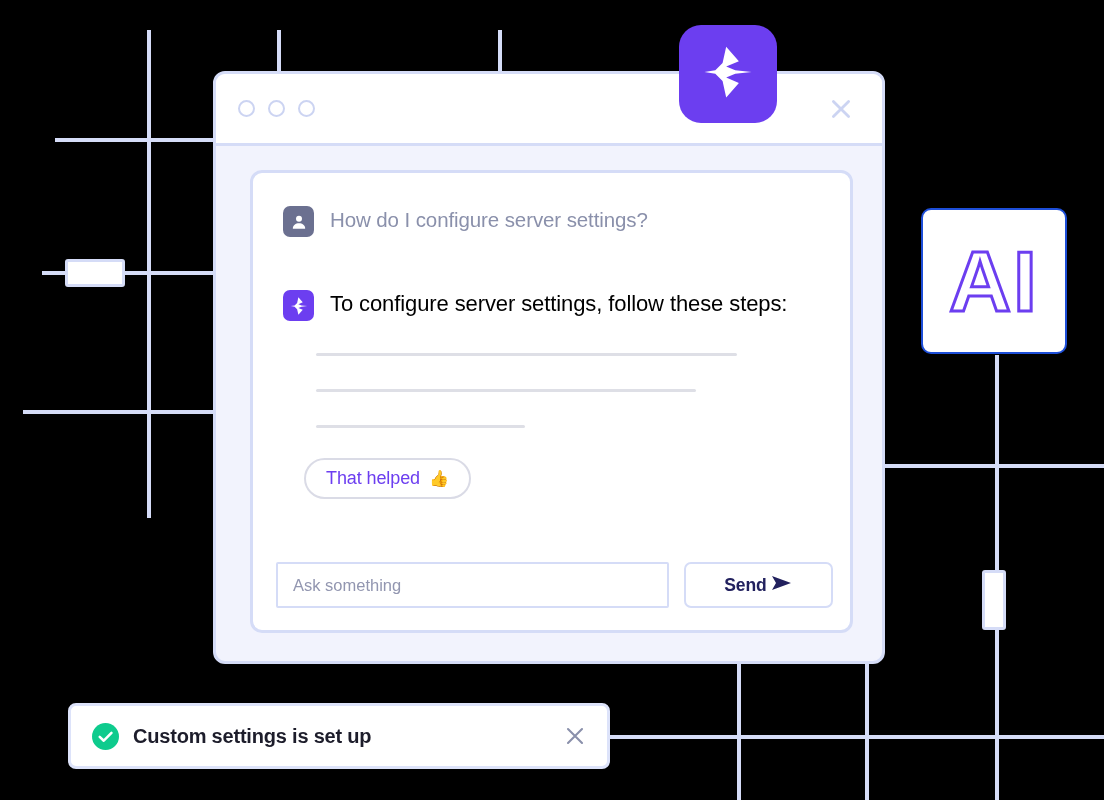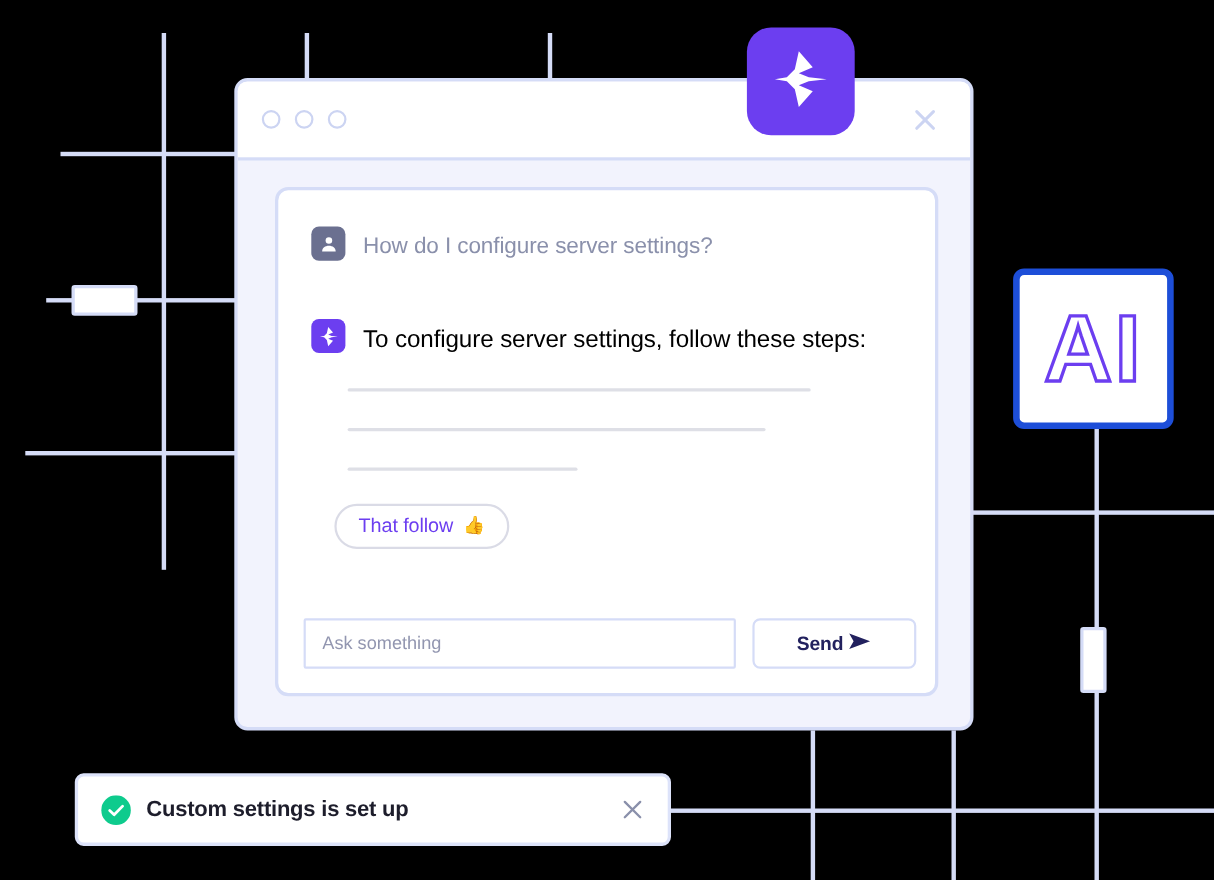--- a/index.html
+++ b/index.html
@@ -35,26 +35,25 @@
   }
 
   
   #ai-badge {
     position: absolute;
     left: 921px;
     top: 208px;
     width: 146px;
     height: 146px;
     background: #ffffff;
-    border: 6px solid #1d4ed8;
+    border: 2px solid #1d4ed8;
     border-radius: 10px;
     display: flex;
     align-items: center;
     justify-content: center;
-    margin-top: 36px;
   }
   #ai-badge .ai-text {
     font-family: "Liberation Sans", sans-serif;
     font-size: 86px;
     font-weight: 700;
     letter-spacing: 2px;
     color: transparent;
     -webkit-text-stroke: 3px #6c3ef0;
     line-height: 1;
   }
@@ -125,21 +124,21 @@
     width: 603px;
     height: 463px;
     background: #ffffff;
     border: 3px solid #d5dcf7;
     border-radius: 12px;
     padding: 28px 30px;
   }
 
   .msg {
     display: flex;
-    align-items: flex-end;
+    align-items: center;
     gap: 16px;
   }
   .msg-user { margin-top: 2px; }
   .msg-bot  { margin-top: 50px; }
 
   .avatar-user {
     width: 31px; height: 31px;
     background: #6b7090;
     border-radius: 7px;
     flex: none;
@@ -353,21 +352,21 @@
 
       
       <div id="answer-lines">
         <div class="ans-line l1"></div>
         <div class="ans-line l2"></div>
         <div class="ans-line l3"></div>
       </div>
 
       
       <div id="helped-btn">
-        <span class="helped-label">That follow</span>
+        <span class="helped-label">That helped</span>
         <span class="helped-emoji">👍</span>
       </div>
 
       
       <div id="composer">
         <input id="ask-input" type="text" placeholder="Ask something" style="">
         <div id="send-button">
           <span class="send-label">Send</span>
           <span>
             <svg viewBox="0 0 22 18" fill="none" xmlns="http://www.w3.org/2000/svg">

